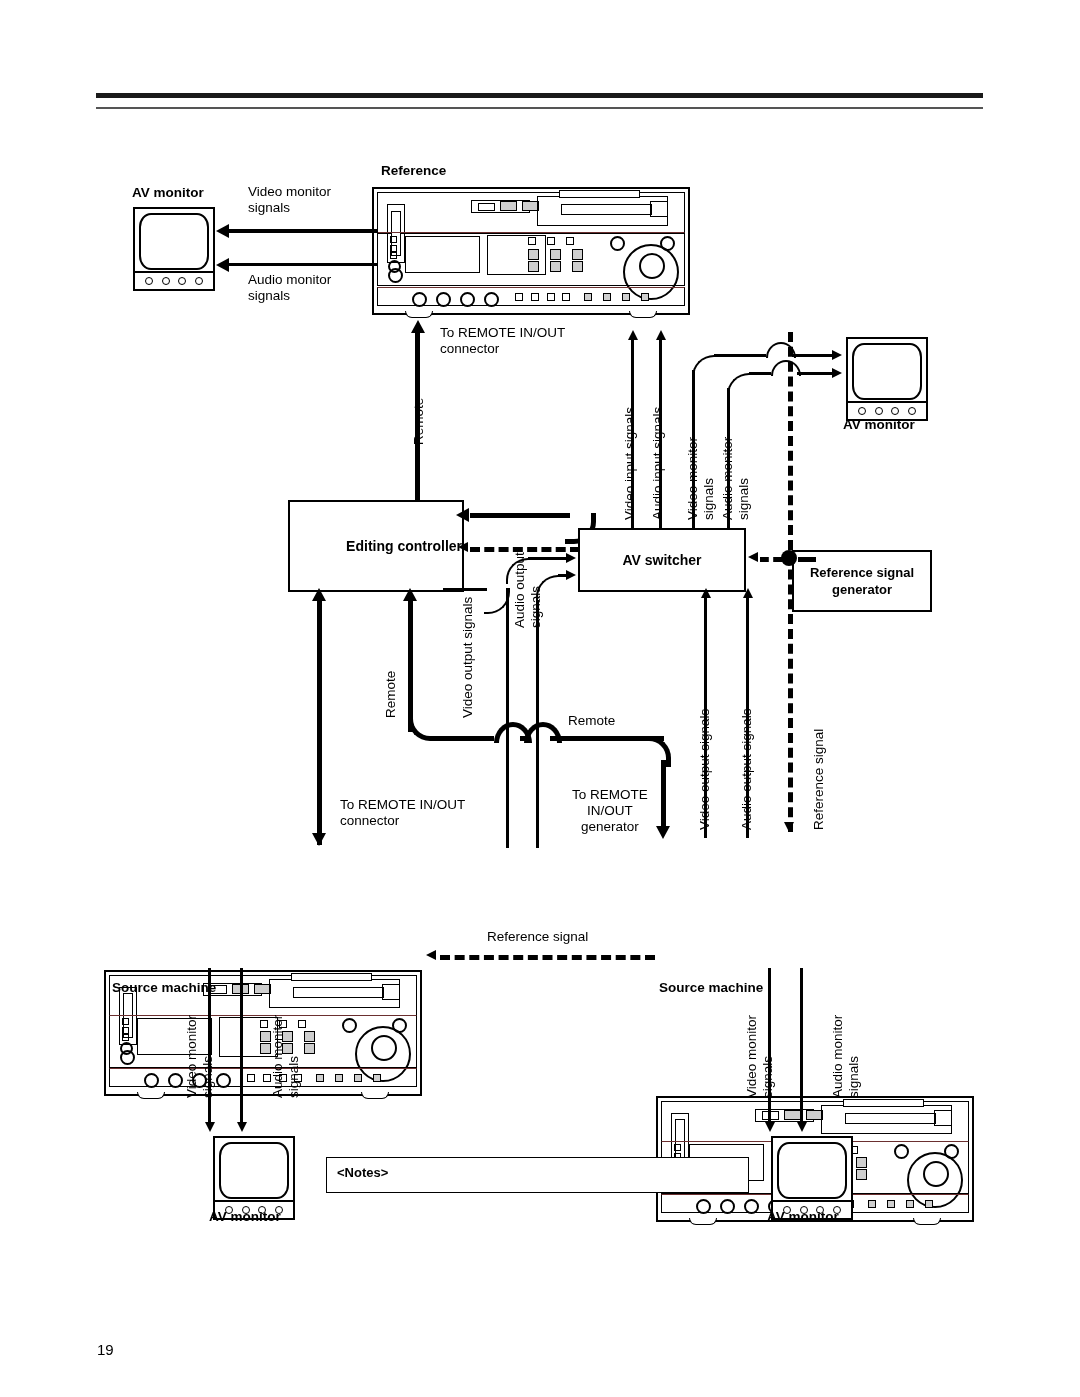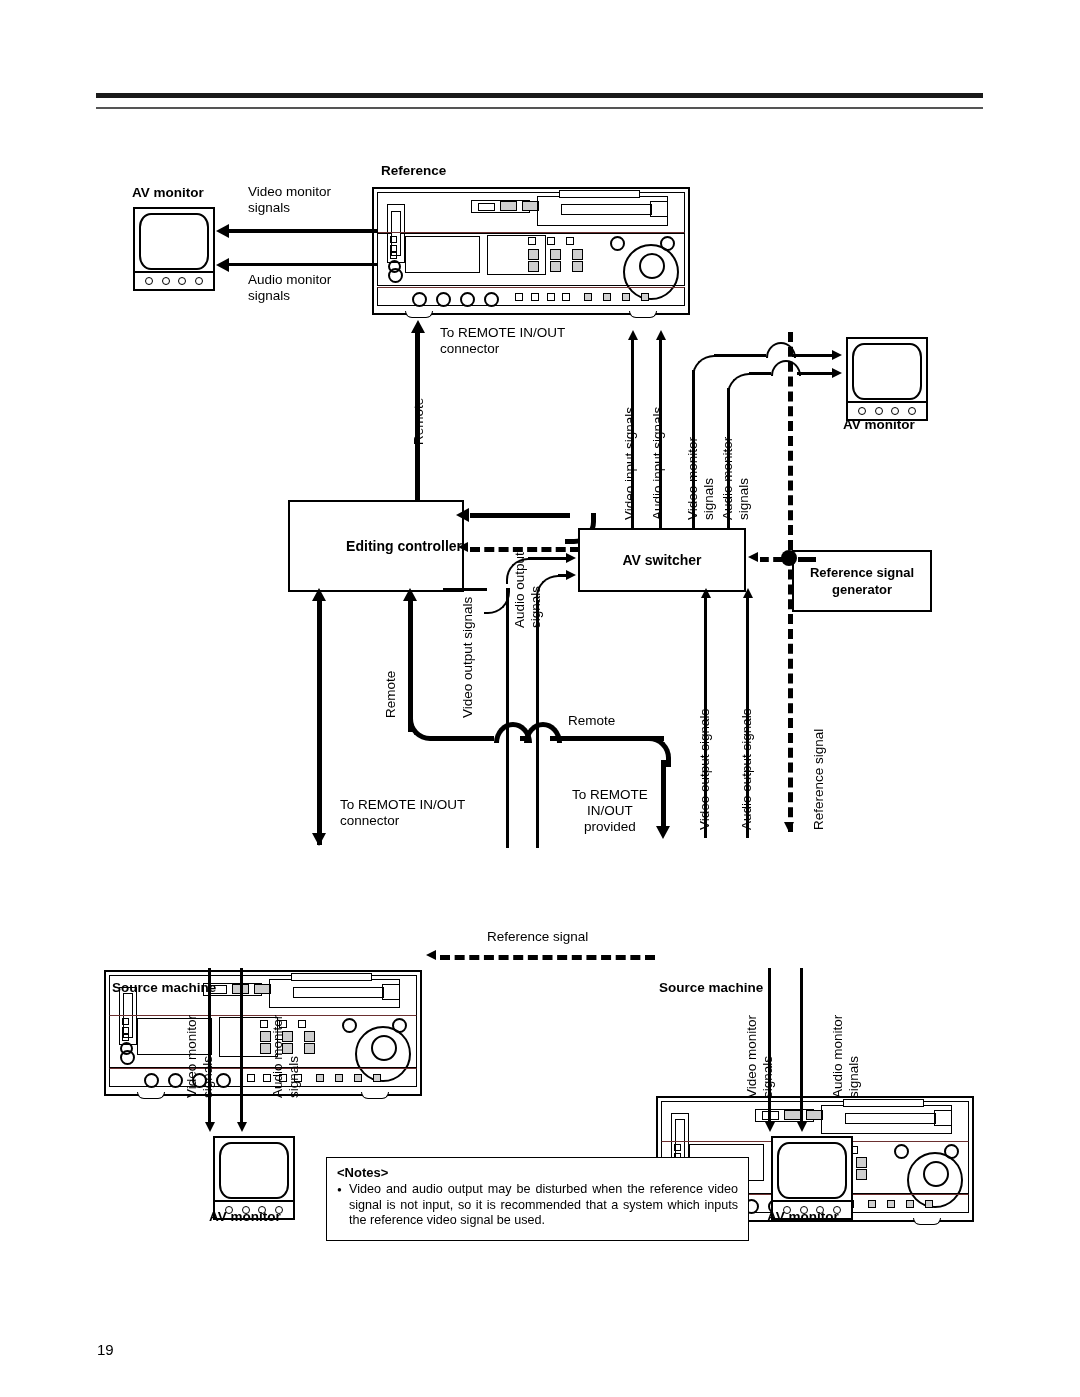--- a/index.html
+++ b/index.html
@@ -263,21 +263,21 @@
   <div class="abs hop" style="left:494px;top:722px;width:28px;height:16px;"></div>
   <div class="abs ln thick h" style="left:520px;top:736px;width:6px;"></div>
   <div class="abs hop" style="left:524px;top:722px;width:28px;height:16px;"></div>
   <div class="abs ln thick h" style="left:550px;top:736px;width:114px;"></div>
   <div class="abs elbow tr" style="left:640px;top:736px;width:26px;height:26px;"></div>
   <div class="abs ln thick v" style="left:661px;top:760px;height:68px;"></div>
   <div class="abs arw down" style="left:656px;top:826px;"></div>
   <div class="abs lbl" style="left:568px;top:713px;">Remote</div>
   <div class="abs lbl" style="left:572px;top:787px;text-align:center;">To REMOTE
 IN/OUT
-provided</div>
+generator</div>
 
   <div class="abs ln v" style="left:506px;top:588px;height:152px;width:3px;"></div>
   <div class="abs ln v" style="left:506px;top:740px;height:108px;width:3px;"></div>
   <div class="abs elbow thin br" style="left:484px;top:588px;width:24px;height:24px;"></div>
   <div class="abs ln h" style="left:443px;top:588px;width:44px;height:3px;"></div>
   <div class="abs arw sm right" style="left:566px;top:553px;"></div>
   <div class="abs elbow thin tl" style="left:506px;top:558px;width:24px;height:24px;"></div>
   <div class="abs ln h" style="left:528px;top:557px;width:40px;height:3px;"></div>
   <div class="abs vert" style="left:460px;top:718px;">Video output signals</div>
 
@@ -441,18 +441,17 @@
         <div class="knob"></div>
         <div class="knob"></div>
         <div class="knob"></div>
     </div>
   </div>
   <div class="abs lbl b" style="left:767px;top:1209px;">AV monitor</div>
 
   <div class="abs" id="notes">
     <div class="h">&lt;Notes&gt;</div>
     <ul>
-      <li>Video and audio output may be disturbed when the reference video signal is not input, so it is recommended that a system which inputs the reference video signal be used.</li>
     </ul>
   </div>
 
   <div class="abs" id="page-number">19</div>
 </div>
 
 </body></html>

